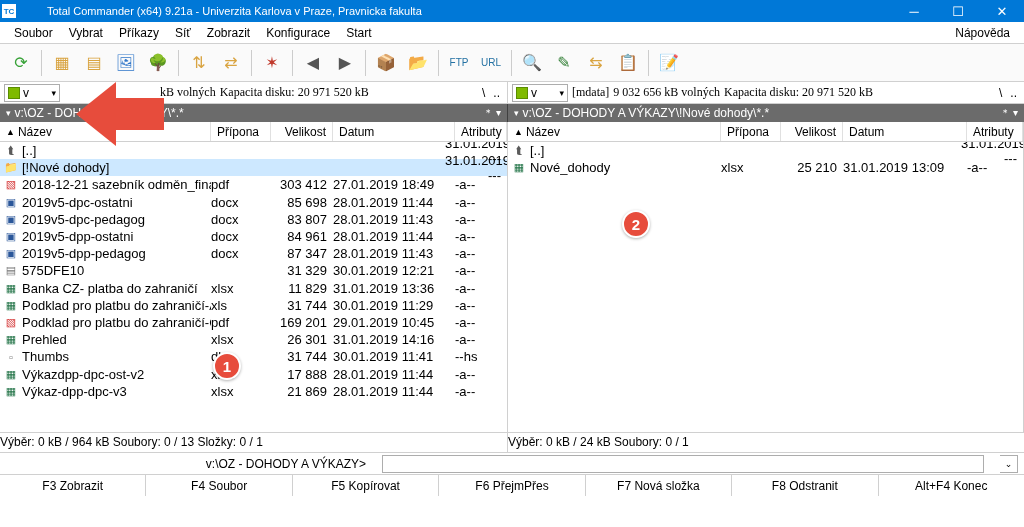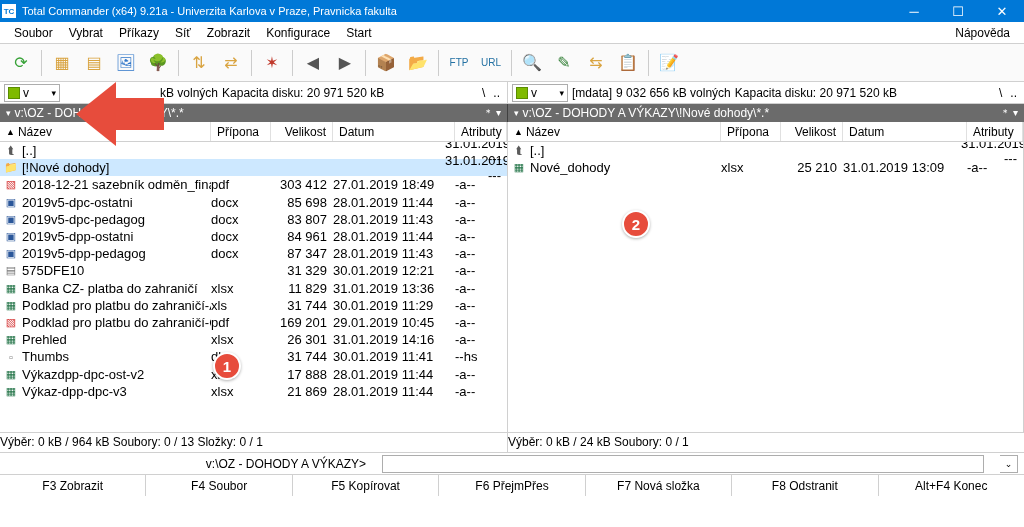--- a/index.html
+++ b/index.html
@@ -1,41 +1,41 @@
 <!DOCTYPE html>
 <html><head>
 <meta charset="utf-8">
 <style>
 * { margin:0; padding:0; box-sizing:border-box; font-family:"Segoe UI",Tahoma,sans-serif; font-size:12px; }
 body { width:1024px; height:527px; background:#fff; overflow:hidden; position:relative; }
 
 .titlebar { height:22px; background:#0078d7; color:#fff; display:flex; align-items:center; padding-left:2px; }
 .titlebar .tc-icon { width:14px; height:14px; background:#fff; margin-right:6px; display:flex; align-items:center; justify-content:center; }
 .titlebar .tc-icon span { font-size:8px; color:#0078d7; font-weight:bold; }
-.titlebar .title-text { font-size:11px; }
+.titlebar .title-text { font-size:11px;margin-left:25px; }
 .titlebar .win-btns { margin-left:auto; display:flex; }
 .titlebar .win-btn { width:44px; height:22px; display:flex; align-items:center; justify-content:center; color:#fff; font-size:13px; }
 .titlebar .win-btn.close { background:transparent; }
 
 .menubar { height:22px; background:#fff; border-bottom:1px solid #d0d0d0; display:flex; align-items:center; padding:0 6px; }
 .menubar .menu-item { padding:2px 8px; font-size:12px; }
 .menubar .spacer { flex:1; }
 
 .toolbar { height:38px; background:#fafafa; border-bottom:1px solid #d0d0d0; display:flex; align-items:center; padding:0 6px; gap:2px; }
 .toolbar .tb-btn { width:30px; height:30px; display:flex; align-items:center; justify-content:center; font-size:16px; border:1px solid transparent; }
 .toolbar .tb-sep { width:1px; height:26px; background:#ccc; margin:0 3px; }
 
 .drive-row { height:22px; display:flex; border-bottom:1px solid #d0d0d0; }
 .drive-pane { display:flex; align-items:center; padding:0 4px; gap:4px; position:relative; }
 .drive-pane.left { width:508px; border-right:1px solid #d0d0d0;}
 .drive-pane.right { flex:1; }
 .drive-sel { width:56px; height:18px; border:1px solid #adadad; background:#fff; display:flex; align-items:center; padding:0 3px; font-size:11px; }
 .drive-sel .drv-icon { width:12px;height:12px;background:#7fba00;border:1px solid #5a8d00;margin-right:3px; }
 .drive-sel .chev { margin-left:auto; font-size:9px; }
-.drive-info { font-size:12px; white-space:nowrap; }
+.drive-info { font-size:12px; white-space:nowrap;font-family:Liberation Serif, serif; }
 .drive-nav { margin-left:auto; display:flex; gap:2px; align-items:center; font-size:12px;}
 .drive-nav span { padding:0 3px; }
 
 .path-row { height:18px; display:flex; }
 .path-cell { background:#6b6b6b; color:#fff; font-size:12px; display:flex; align-items:center; padding:0 6px; }
 .path-cell.left { width:508px; border-right:1px solid #404040; }
 .path-cell.right { flex:1; }
 .path-cell .chev-d { font-size:9px; margin-right:4px; }
 .path-cell .path-btns { margin-left:auto; color:#fff; font-size:10px; }
 

